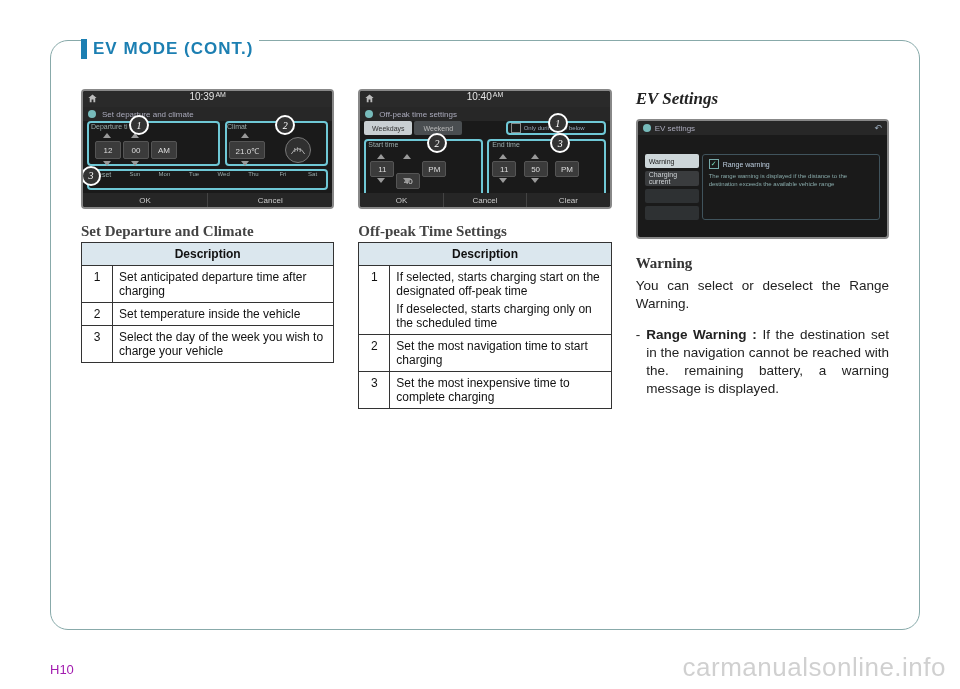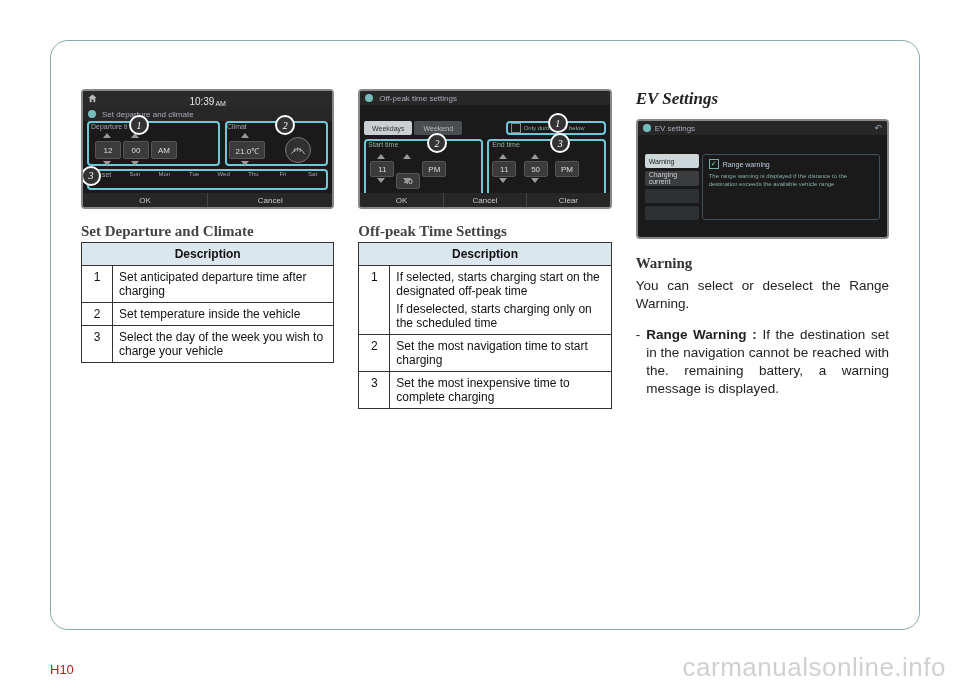--- a/index.html
+++ b/index.html
@@ -79,21 +79,21 @@
     position: relative;
     color: #cfd3d6;
     font-size: 9px;
     box-sizing: border-box;
     overflow: hidden;
   }
   .screen .topbar {
     height: 16px;
     background: #2a2a2a;
     display: flex;
-    align-items: flex-end;
+    align-items: flex-start;
     justify-content: center;
     font-size: 10px;
     color: #e5e5e5;
     position: relative;
   }
   .screen .topbar .home {
     position: absolute;
     left: 4px;
     top: 2px;
     width: 11px; height: 11px;
@@ -233,21 +233,21 @@
     text-align: justify;
   }
   .prose .bullet .dash { flex: 0 0 auto; }
   .prose .bullet .body { flex: 1 1 auto; }
 
   .page-num {
     position: absolute;
     left: 50px;
     bottom: 12px;
     font-size: 13px;
-    color: #b91c1c;
+    color: #a21caf;
   }
   .watermark {
     position: absolute;
     right: 14px;
     bottom: 6px;
     font-size: 26px;
     color: rgba(120,120,120,0.35);
     letter-spacing: 0.5px;
     font-family: Arial, sans-serif;
   }
@@ -281,20 +281,24 @@
   .check {
     width:8px;height:8px;border:1px solid #7aa;display:inline-flex;
     align-items:center;justify-content:center;font-size:7px;color:#7db;
   }
 </style>
 </head>
 <body>
 
 <div class="page-frame">
   <div class="header-rule"></div>
+  <div class="section-header">
+    <div class="bar"></div>
+    <div class="title">EV MODE (CONT.)</div>
+  </div>
 
   <div class="cols">
 
     <div class="col">
       <div class="screen">
         <div class="topbar">
           <span class="home">
             <svg viewBox="0 0 24 24" fill="#bbb">
                 <path d="M12 3l9 8h-3v9h-4v-6H10v6H6v-9H3z"></path>
               </svg>
@@ -372,20 +376,29 @@
         <tr>
           <td class="idx">3</td>
           <td>Select the day of the week you wish to charge your vehicle</td>
         </tr>
       </tbody>
         </table>
     </div>
 
     <div class="col">
       <div class="screen">
+        <div class="topbar">
+          <span class="home">
+            <svg viewBox="0 0 24 24" fill="#bbb">
+                <path d="M12 3l9 8h-3v9h-4v-6H10v6H6v-9H3z"></path>
+              </svg>
+          </span>
+          <span>10:40</span>
+          <span style="font-size:7px;margin-left:1px">AM</span>
+        </div>
         <div class="subbar">
           <span style="width:8px;height:8px;border-radius:50%;background:#7bb;display:inline-block"></span>
           <span>Off-peak time settings</span>
         </div>
         <div class="body">
 
           <div style="position:absolute;left:0;top:0;width:100%;height:14px;display:flex;gap:2px">
             <div style="flex:0 0 48px;background:#c9cfd2;color:#333;font-size:7px;display:flex;align-items:center;justify-content:center;border-radius:2px">Weekdays</div>
             <div style="flex:0 0 48px;background:#4a4e51;color:#bbb;font-size:7px;display:flex;align-items:center;justify-content:center;border-radius:2px">Weekend</div>
             <div style="flex:1"></div>

